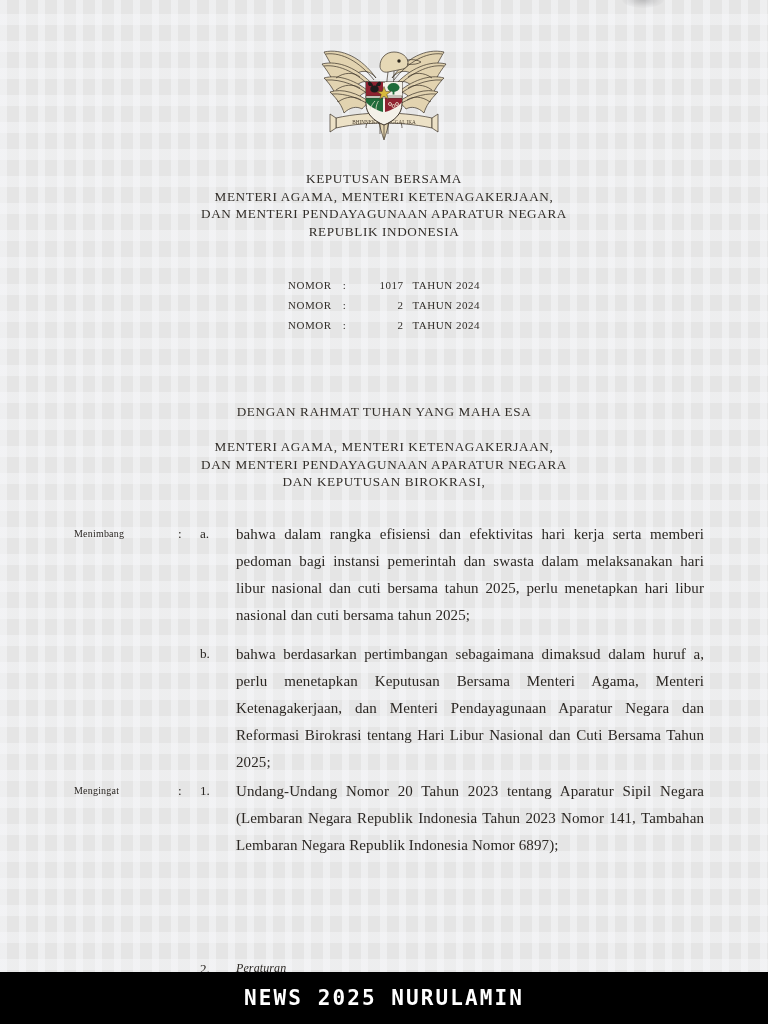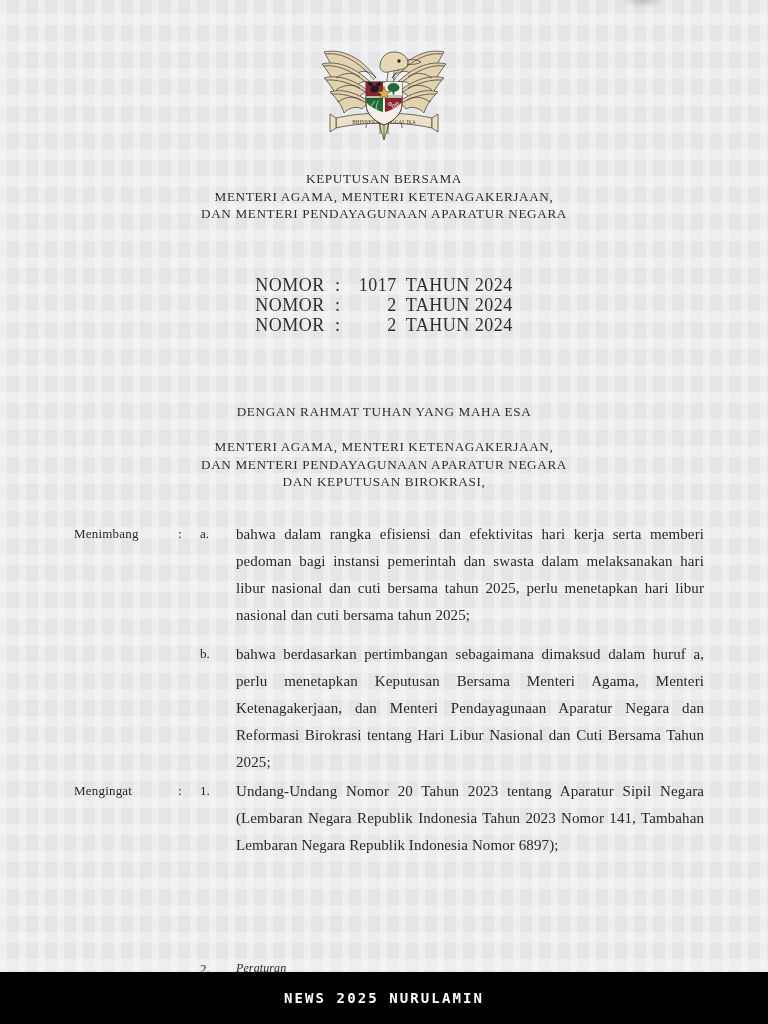--- a/index.html
+++ b/index.html
@@ -75,42 +75,42 @@
   
   #nomor-block {
     position: absolute;
     left: 54px;
     top: 277px;
     width: 660px;
   }
   #nomor-table {
     margin: 0 auto;
     border-collapse: collapse;
-    font-size: 18px;
+    font-size: 11px;
     letter-spacing: .5px;
     color: #322e29;
   }
   #nomor-table td { padding: 0 0 2.6px 0; line-height: 17.5px; white-space: nowrap; }
   .nm-label { text-align: left; }
   .nm-colon { width: 26px; text-align: center; }
   .nm-num   { width: 46px; text-align: right; padding-right: 9px !important; }
   .nm-year  { text-align: left; }
 
   
   .clause-row {
     position: absolute;
     left: 74px;
     width: 630px;
     display: flex;
     align-items: flex-start;
   }
   .cl-label {
     width: 104px;
     flex: 0 0 104px;
-    font-size: 13px;
+    font-size: 10px;
     line-height: 25.5px;
     letter-spacing: .2px;
   }
   .cl-colon {
     width: 22px;
     flex: 0 0 22px;
     font-size: 13.2px;
     line-height: 25.5px;
   }
   .cl-items { flex: 1 1 auto; }
@@ -160,21 +160,21 @@
     left: 0;
     top: 972px;
     width: 768px;
     height: 52px;
     background: #000000;
     color: #ffffff;
     display: flex;
     align-items: center;
     justify-content: center;
     font-family: "DejaVu Sans Mono", "Liberation Mono", monospace;
-    font-size: 14px;
+    font-size: 21px;
     font-weight: bold;
     letter-spacing: 2.1px;
     z-index: 20;
     text-align: right;
   }
 </style>
 </head>
 <body>
 
 <div id="page-sheet">
@@ -274,20 +274,21 @@
 
         <path d="M70 50.5 L71.8 55.4 L77 55.4 L72.8 58.4 L74.4 63.3 L70 60.3 L65.6 63.3 L67.2 58.4 L63 55.4 L68.2 55.4 Z" fill="#d9b83c" stroke="#3a3026" stroke-width="0.5"></path>
       </g>
     </svg>
   </div>
 
   <div id="title-block" class="center-block">
     <div class="hd">KEPUTUSAN BERSAMA</div>
     <div class="hd">MENTERI AGAMA, MENTERI KETENAGAKERJAAN,</div>
     <div class="hd">DAN MENTERI PENDAYAGUNAAN APARATUR NEGARA</div>
+    <div class="hd">REPUBLIK INDONESIA</div>
   </div>
 
   <div id="nomor-block">
     <table id="nomor-table">
       <tbody>
         <tr>
           <td class="nm-label">NOMOR</td>
           <td class="nm-colon">:</td>
           <td class="nm-num">1017</td>
           <td class="nm-year">TAHUN 2024</td>

